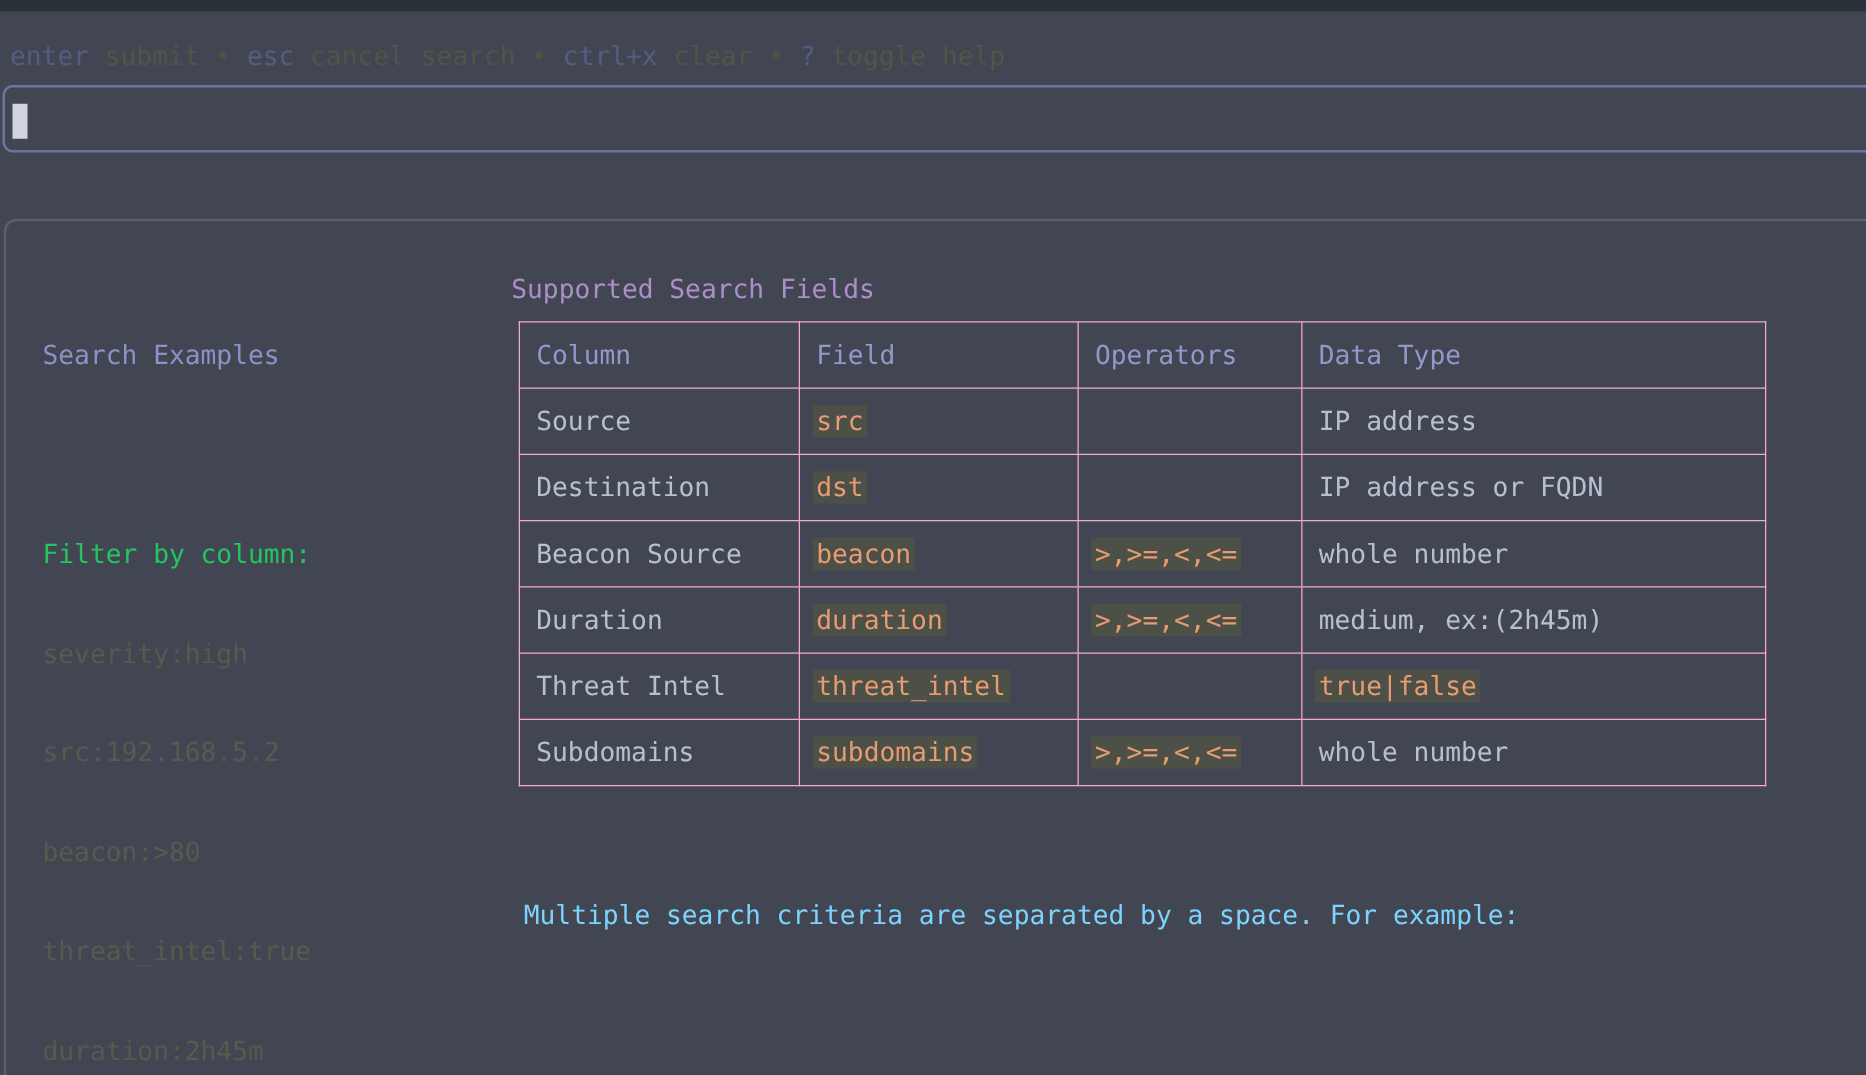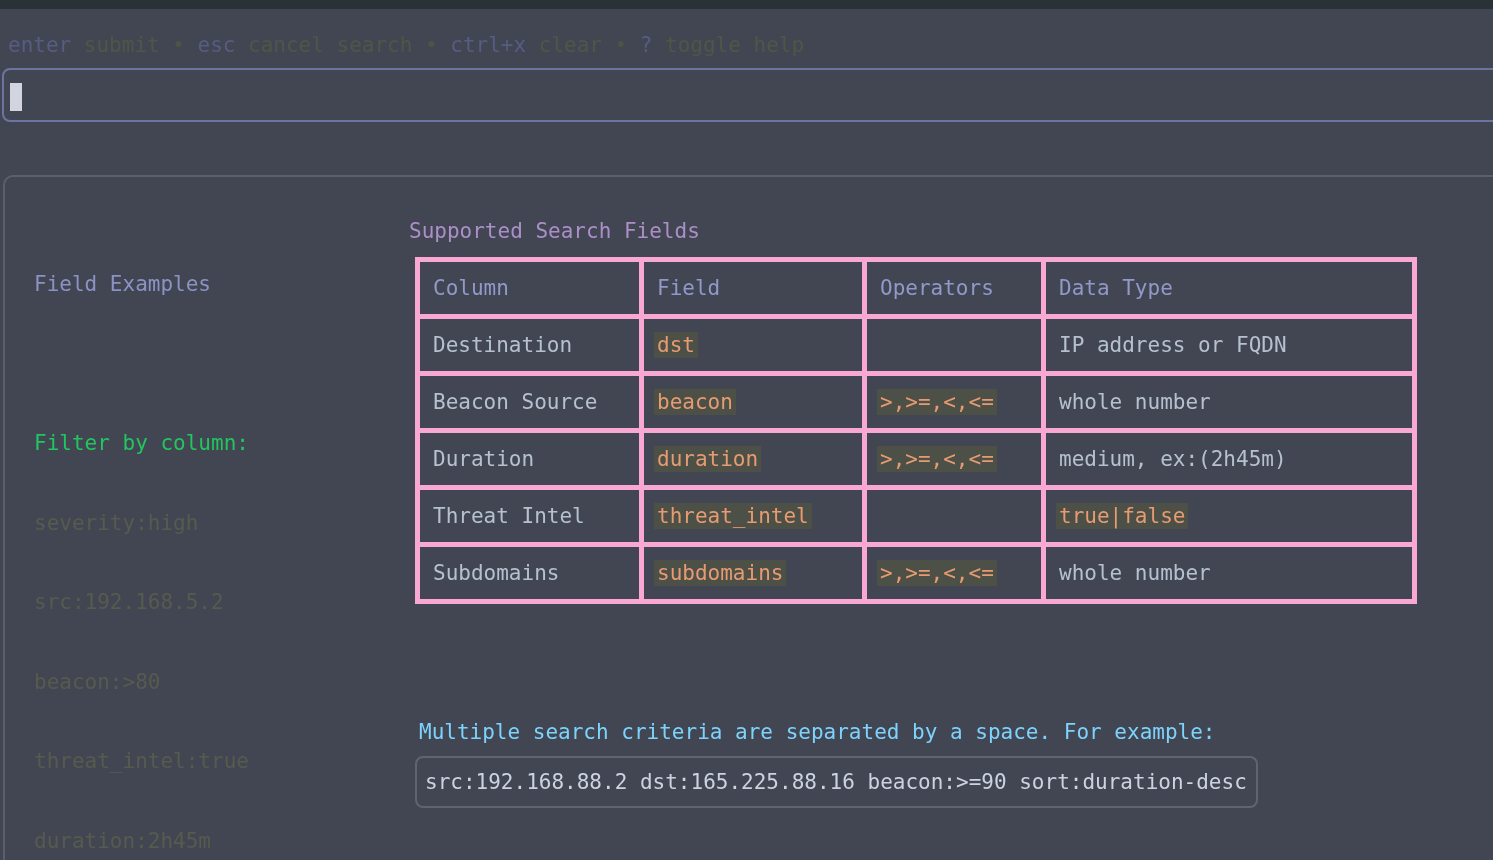--- a/index.html
+++ b/index.html
@@ -69,21 +69,21 @@
     position: absolute; left: 415px; top: 257px;
     border-collapse: collapse;
     table-layout: fixed;
     width: 997px;
   }
   .fields-table col.c1 { width: 224px; }
   .fields-table col.c2 { width: 223px; }
   .fields-table col.c3 { width: 179px; }
   .fields-table col.c4 { width: 371px; }
   .fields-table th, .fields-table td {
-    border: 5px solid #f9a8d4;
+    border: 1px solid #f9a8d4;
     height: 52px;
     padding: 0 0 0 10px;
     font-weight: normal;
     text-align: left;
     white-space: pre;
     overflow: hidden;
   }
   .fields-table th { color: #9298c9; }
   .fields-table td { color: #b6c1cf; }
   .plain-val { margin-left: 3px; }
@@ -130,21 +130,21 @@
   </div>
 
   <div class="search-box">
     <span class="cursor-block"></span>
     <span class="search-value"></span>
   </div>
 
   <div class="help-panel"></div>
 
   <div class="examples-col">
-    <div class="examples-title">Field Examples</div>
+    <div class="examples-title">Search Examples</div>
     <div class="blank-line"></div>
     <div class="section-label">Filter by column:</div>
     <div class="dim-line">severity:high</div>
     <div class="dim-line">src:192.168.5.2</div>
     <div class="dim-line">beacon:&gt;80</div>
     <div class="dim-line">threat_intel:true</div>
     <div class="dim-line">duration:2h45m</div>
     
     
     
@@ -167,20 +167,26 @@
         <col class="c4">
       </colgroup>
     <tbody>
         <tr>
       <th><span class="plain-val">Column</span></th>
       <th><span class="plain-val">Field</span></th>
       <th><span class="plain-val">Operators</span></th>
       <th><span class="plain-val">Data Type</span></th>
     </tr>
     <tr>
+      <td><span class="plain-val">Source</span></td>
+      <td><span class="badge">src</span></td>
+      <td></td>
+      <td><span class="plain-val">IP address</span></td>
+    </tr>
+    <tr>
       <td><span class="plain-val">Destination</span></td>
       <td><span class="badge">dst</span></td>
       <td></td>
       <td><span class="plain-val">IP address or FQDN</span></td>
     </tr>
     <tr>
       <td><span class="plain-val">Beacon Source</span></td>
       <td><span class="badge">beacon</span></td>
       <td><span class="badge">&gt;,&gt;=,&lt;,&lt;=</span></td>
       <td><span class="plain-val">whole number</span></td>
@@ -201,17 +207,14 @@
       <td><span class="plain-val">Subdomains</span></td>
       <td><span class="badge">subdomains</span></td>
       <td><span class="badge">&gt;,&gt;=,&lt;,&lt;=</span></td>
       <td><span class="plain-val">whole number</span></td>
     </tr>
   </tbody>
     </table>
 
   <div class="criteria-note">Multiple search criteria are separated by a space. For example:</div>
 
-  <div class="example-box">
-    <span>src:192.168.88.2 dst:165.225.88.16 beacon:&gt;=90 sort:duration-desc</span>
-  </div>
 
 </div>
 
 </body></html>

